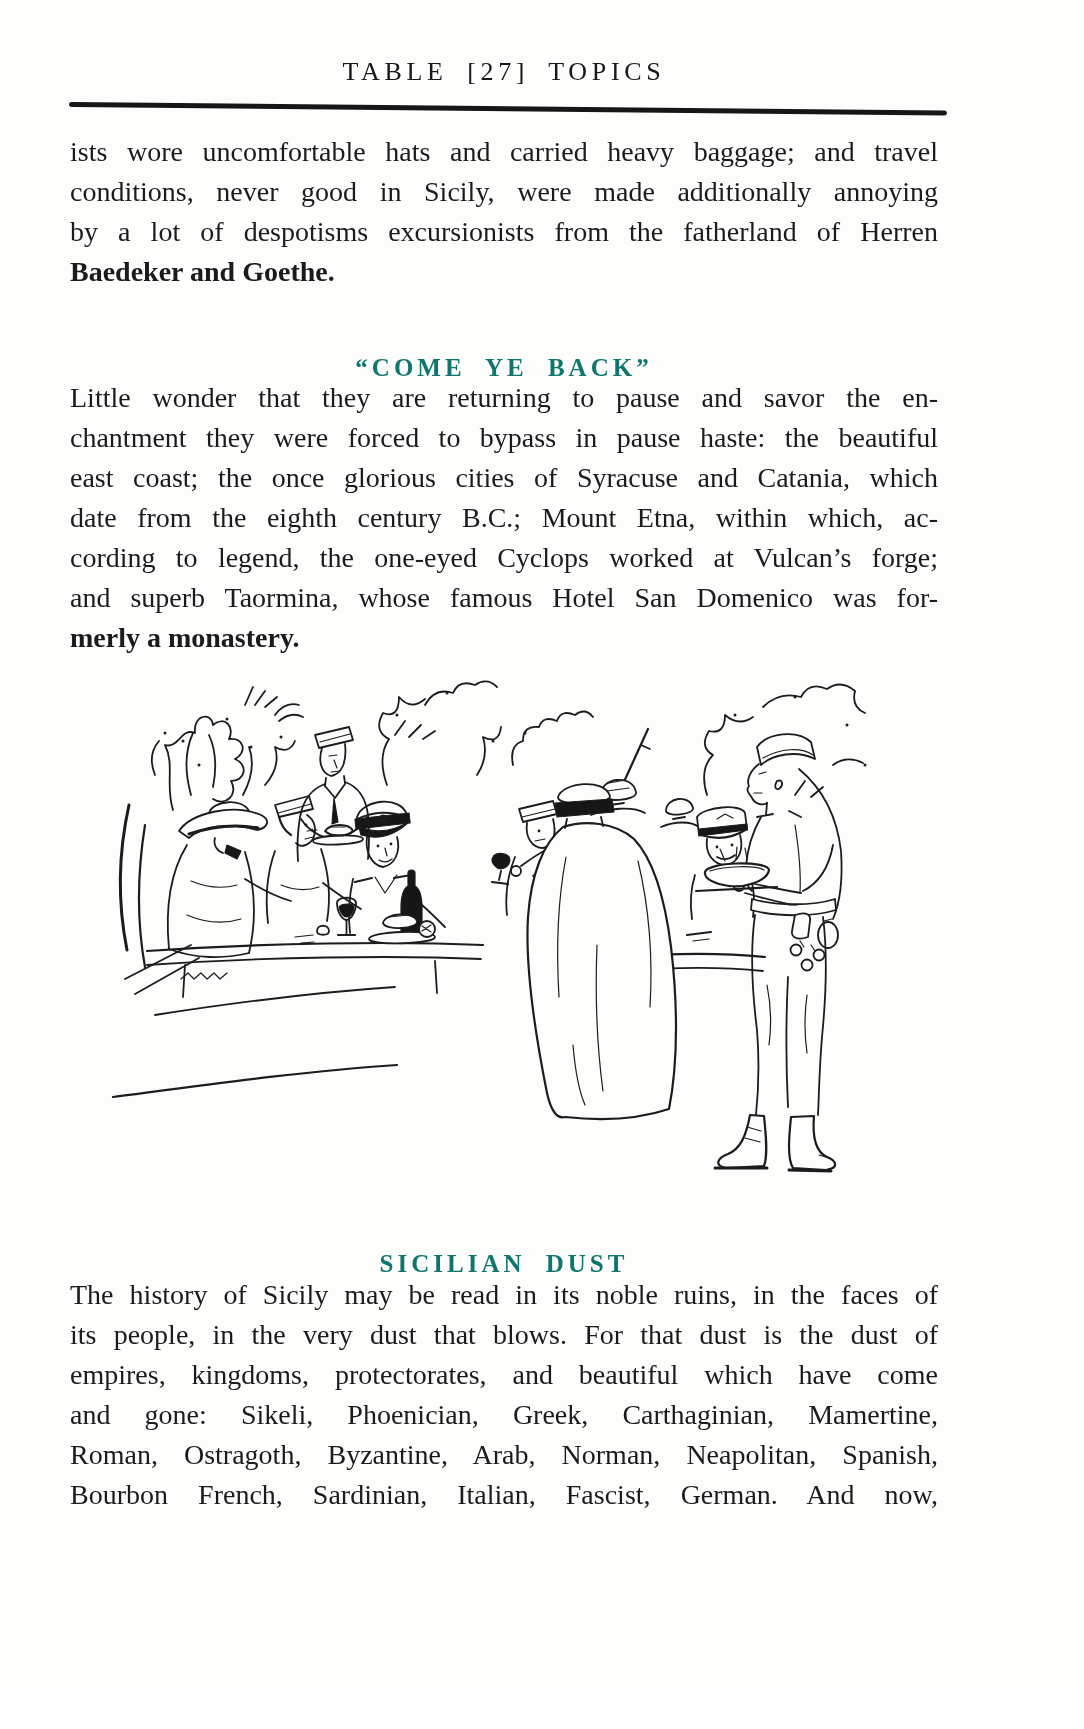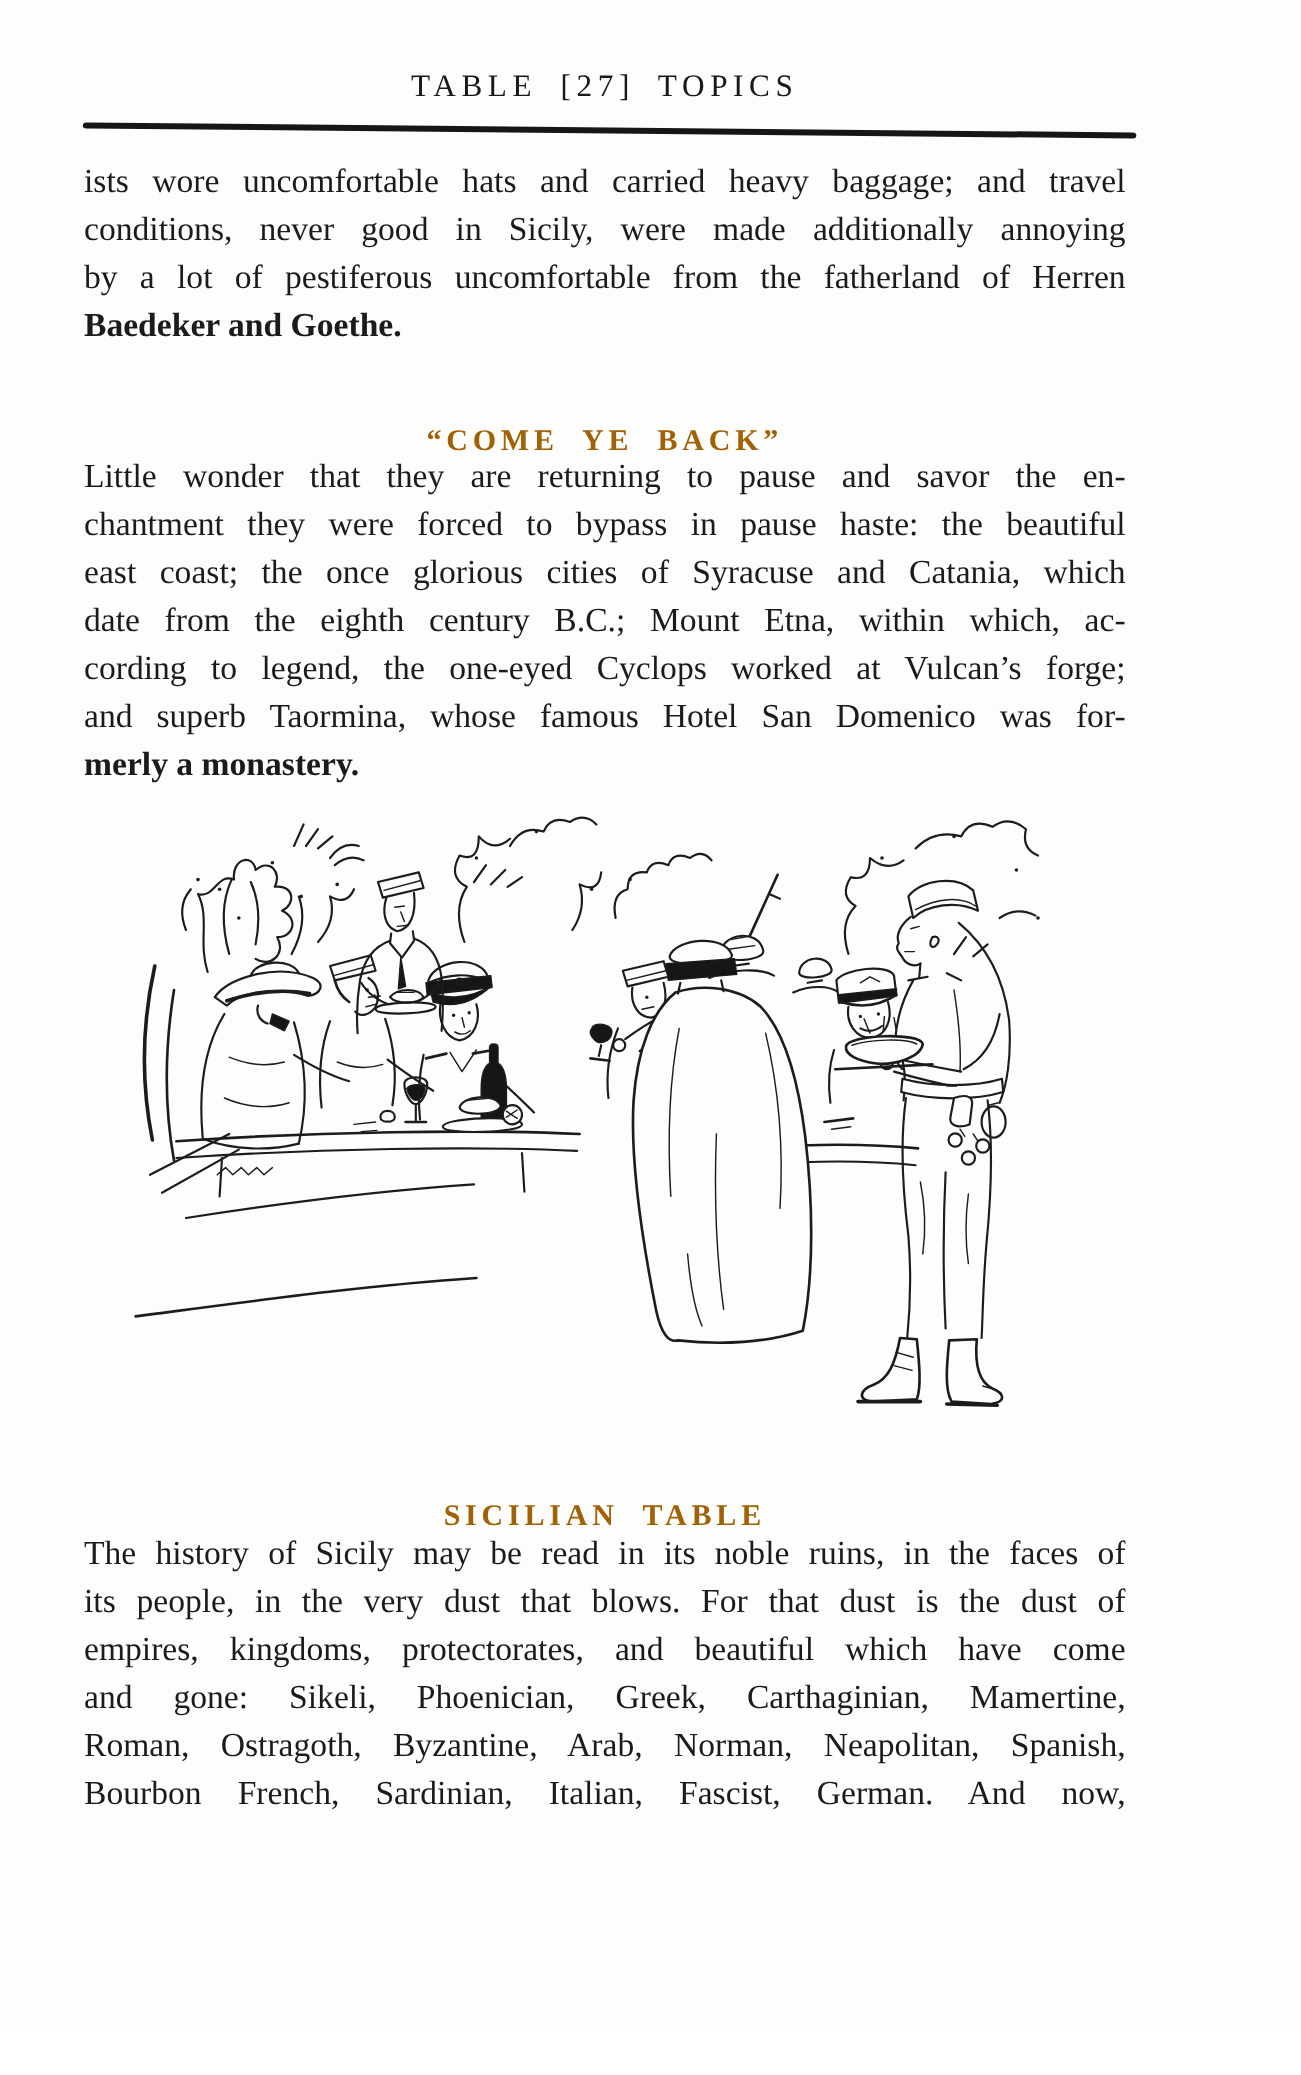--- a/index.html
+++ b/index.html
@@ -36,21 +36,21 @@
     height:40px; overflow:hidden;
     text-align:justify;
     text-align-last:justify;
   }
   .para .line.last { text-align-last:left;font-weight:bold; }
   .sec-heading {
     position:absolute; left:70px; width:868px;
     text-align:center;
     font-size:25px; line-height:30px;
     letter-spacing:0.16em; word-spacing:0.4em;
-    color:#a16207;
+    color:#0f766e;
   }
   #para-opening   { top:132px; }
   #heading-come   { top:332px; }
   #para-comeback  { top:378px; }
   #heading-dust   { top:1228px; }
   #para-dust      { top:1275px;font-family:Liberation Serif, serif; }
   figure.illustration {
     position:absolute; left:95px; top:645px;
     width:800px; height:530px; margin:0; padding:0;
   }
@@ -70,21 +70,21 @@
 
 <div class="page">
 
   <div class="running-head">TABLE [27] TOPICS</div>
 
   <div class="head-rule"></div>
 
   <section class="para" id="para-opening">
       <div class="line">ists wore uncomfortable hats and carried heavy baggage; and travel</div>
       <div class="line">conditions, never good in Sicily, were made additionally annoying</div>
-      <div class="line">by a lot of pestiferous uncomfortable from the fatherland of Herren</div>
+      <div class="line">by a lot of despotisms excursionists from the fatherland of Herren</div>
       <div class="line last">Baedeker and Goethe.</div>
     </section>
 
   <h2 class="sec-heading" id="heading-come">“COME YE BACK”</h2>
 
   <section class="para" id="para-comeback">
       <div class="line">Little wonder that they are returning to pause and savor the en-</div>
       <div class="line">chantment they were forced to bypass in pause haste: the beautiful</div>
       <div class="line">east coast; the once glorious cities of Syracuse and Catania, which</div>
       <div class="line">date from the eighth century B.C.; Mount Etna, within which, ac-</div>
@@ -327,21 +327,21 @@
         <path class="fillw w2" d="M655,470 C651,492 645,504 633,509 C622,513 619,521 631,523 L669,521 C673,511 671,490 669,471 Z"></path>
         <path class="w1" d="M652,482 l14,4 M650,493 l15,4"></path>
         <path class="w3" d="M620,523 L672,523"></path>
         <path class="fillw w2" d="M719,471 C717,494 721,507 732,512 C742,516 744,523 731,525 L698,523 C692,513 694,492 696,472 Z"></path>
         <path class="w1" d="M724,510 l10,3"></path>
         <path class="w3" d="M694,525 L736,526"></path>
       </g>
     </svg>
   </figure>
 
-  <h2 class="sec-heading" id="heading-dust">SICILIAN TABLE</h2>
+  <h2 class="sec-heading" id="heading-dust">SICILIAN DUST</h2>
 
   <section class="para" id="para-dust">
       <div class="line">The history of Sicily may be read in its noble ruins, in the faces of</div>
       <div class="line">its people, in the very dust that blows. For that dust is the dust of</div>
       <div class="line">empires, kingdoms, protectorates, and beautiful which have come</div>
       <div class="line">and gone: Sikeli, Phoenician, Greek, Carthaginian, Mamertine,</div>
       <div class="line">Roman, Ostragoth, Byzantine, Arab, Norman, Neapolitan, Spanish,</div>
       <div class="line">Bourbon French, Sardinian, Italian, Fascist, German. And now,</div>
     </section>
 

